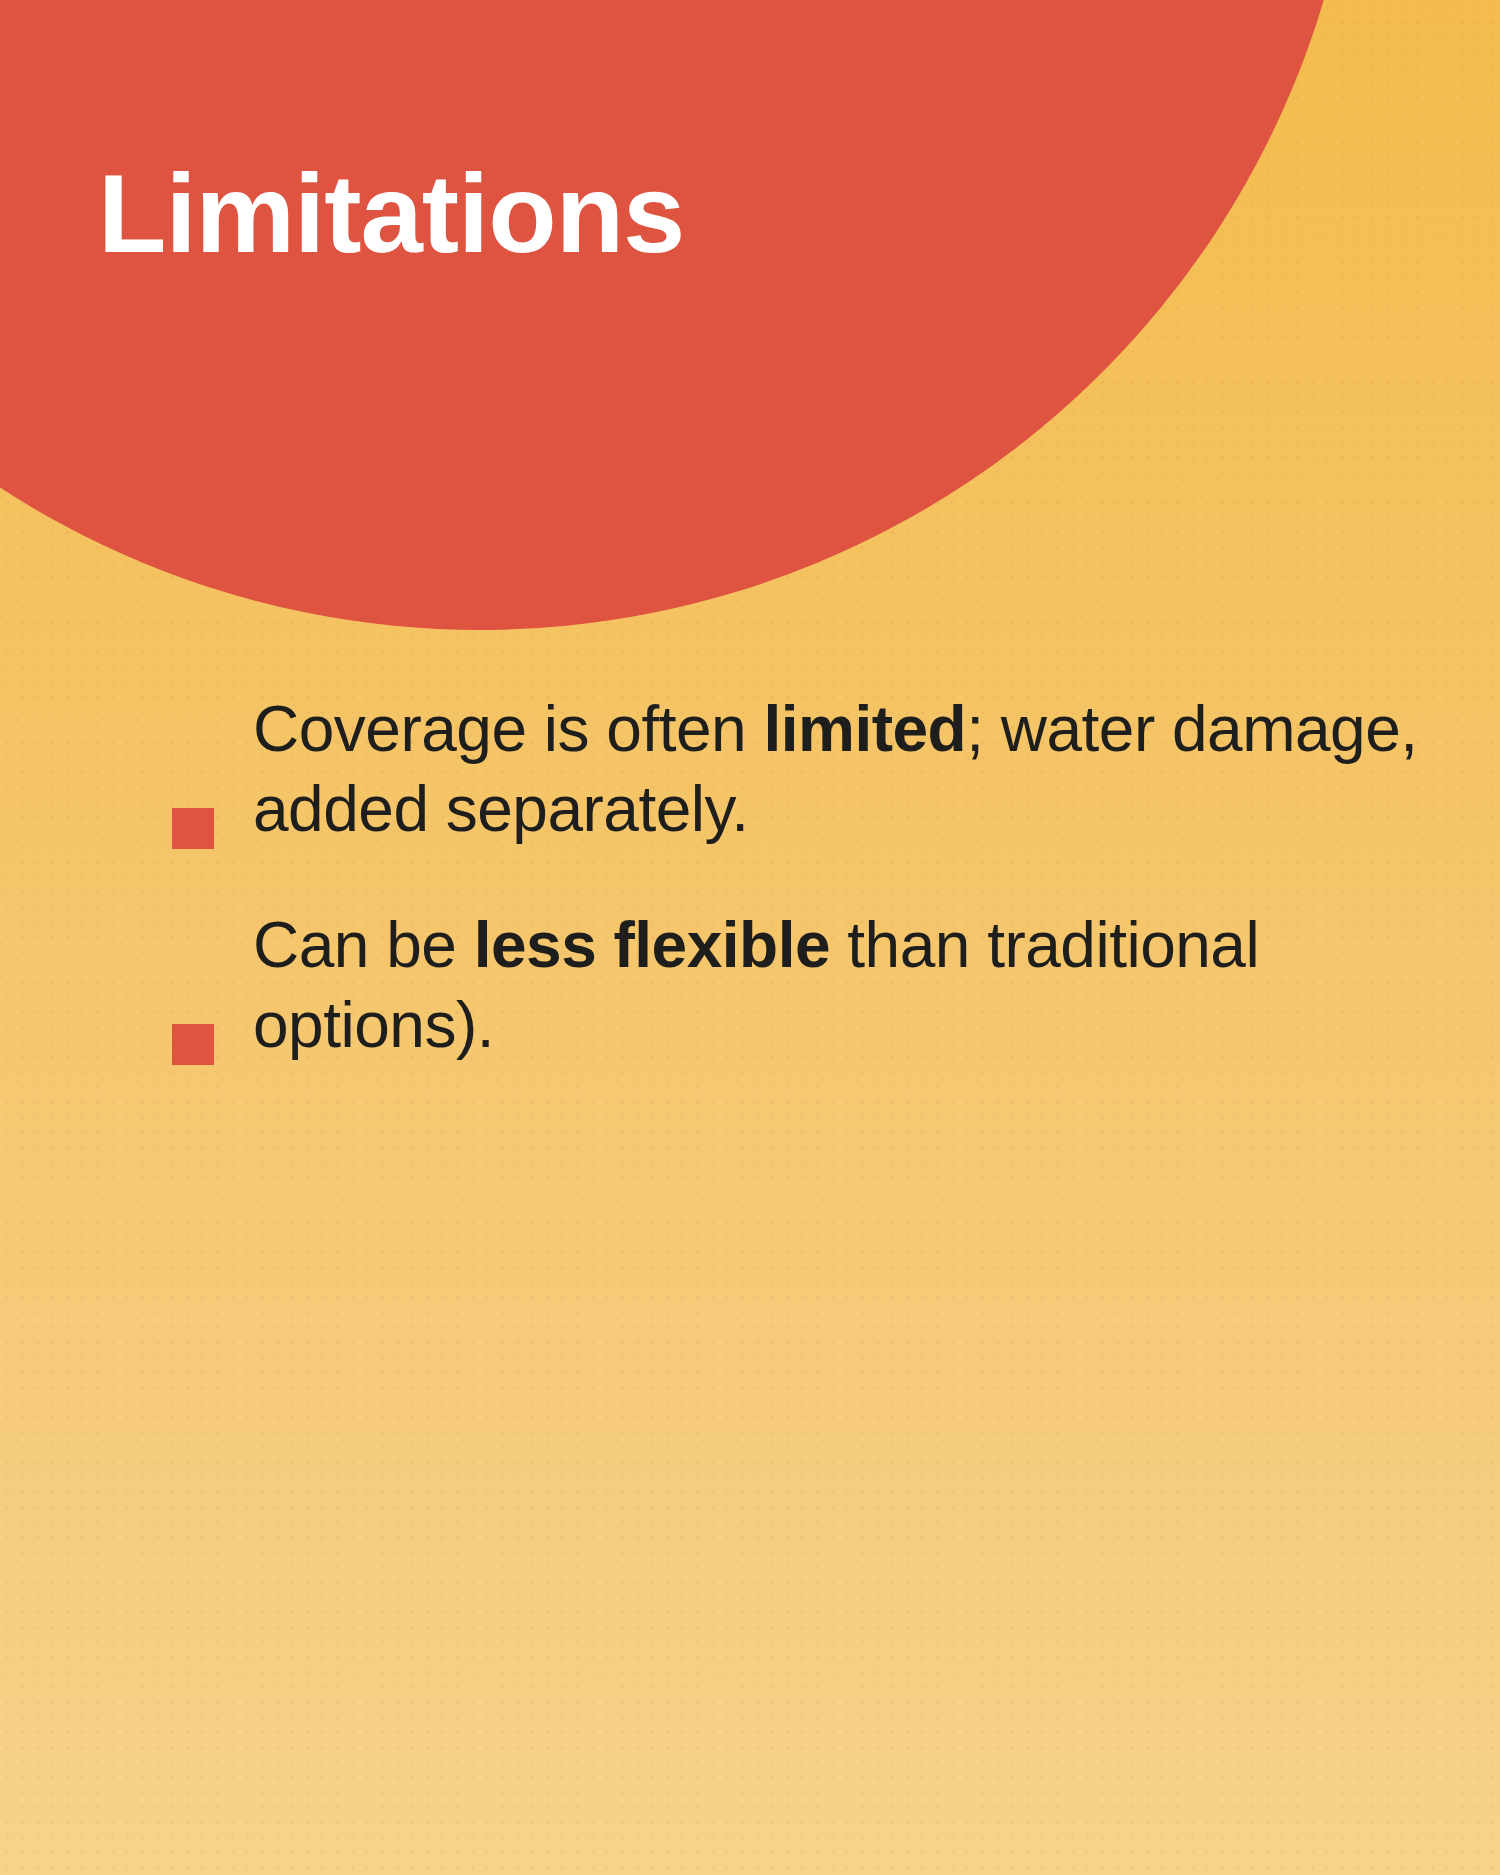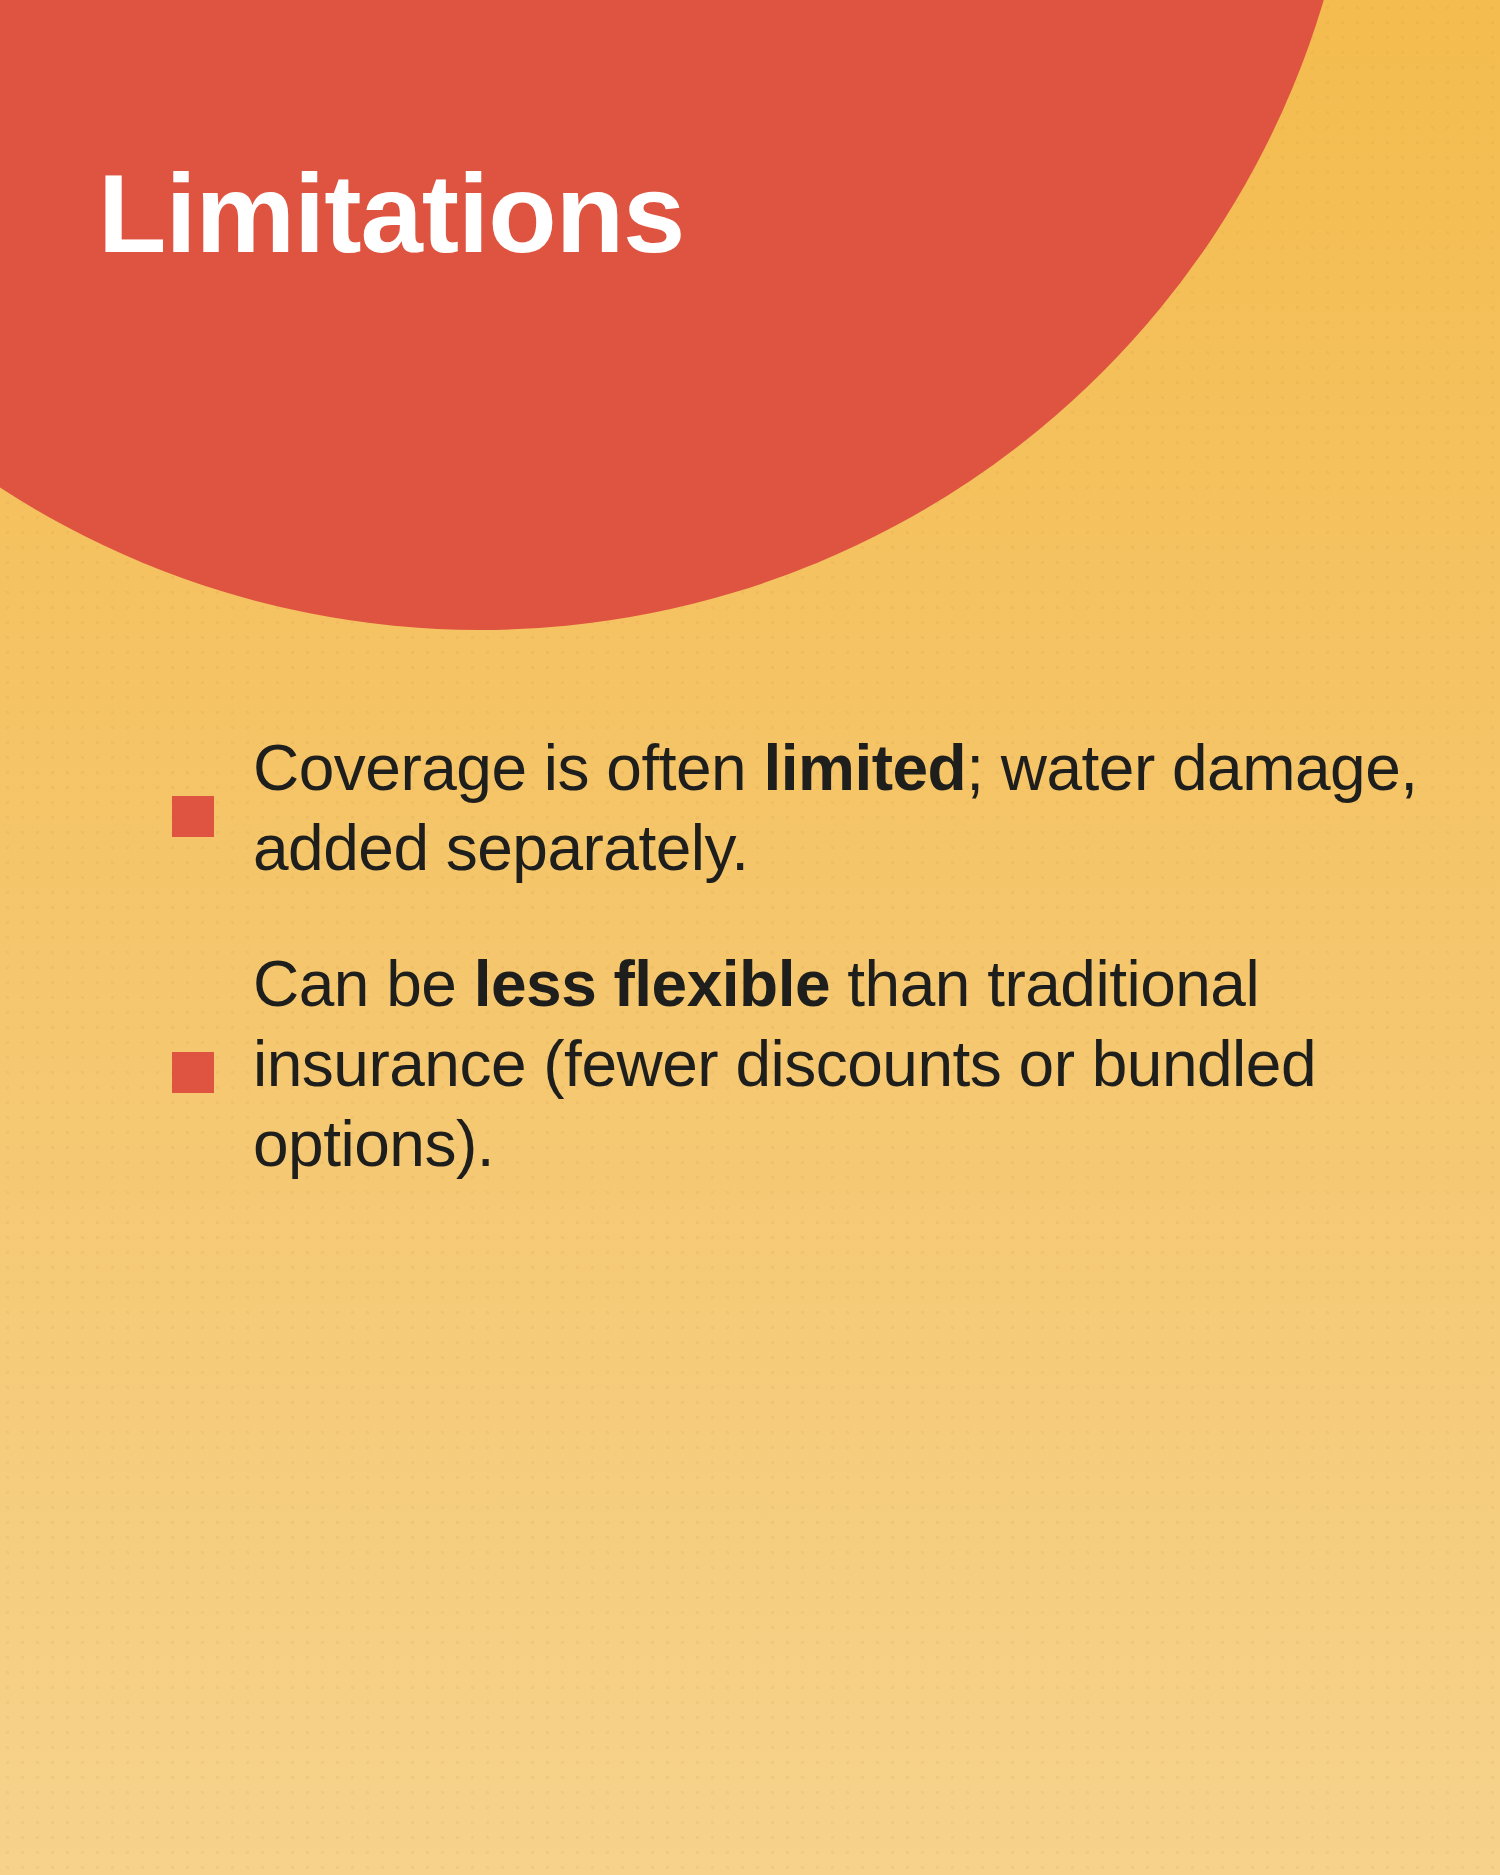--- a/index.html
+++ b/index.html
@@ -44,23 +44,22 @@
     left: 172px;
     top: 689px;
     width: 1260px;
     color: #1E1E1C;
     font-size: 64px;
     line-height: 80px;
     letter-spacing: -0.5px;
   }
   .bullet {
     display: flex;
-    align-items: center;
+    align-items: flex-end;
     margin-bottom: 56px;
-    margin-top: 39px;
   }
   .bullet-square {
     flex: 0 0 auto;
     width: 42px;
     height: 41px;
     margin-top: 16px;
     margin-right: 39px;
     background: #DE5441;
   }
   .bullet-text { flex: 1 1 auto; }
@@ -87,20 +86,19 @@
         <div class="line"><span>Coverage is often </span><span class="b">limited</span><span>; water damage,</span></div>
         <div class="line"><span>added separately.</span></div>
       </div>
     </div>
 
 
     <div class="bullet">
       <div class="bullet-square"></div>
       <div class="bullet-text">
         <div class="line"><span>Can be </span><span class="b">less flexible</span><span> than traditional</span></div>
-        <div class="line"><span>insurance (fewer discounts or bundled</span></div>
         <div class="line"><span>options).</span></div>
       </div>
     </div>
 
 
   </div>
 </div>
 
 </body></html>

